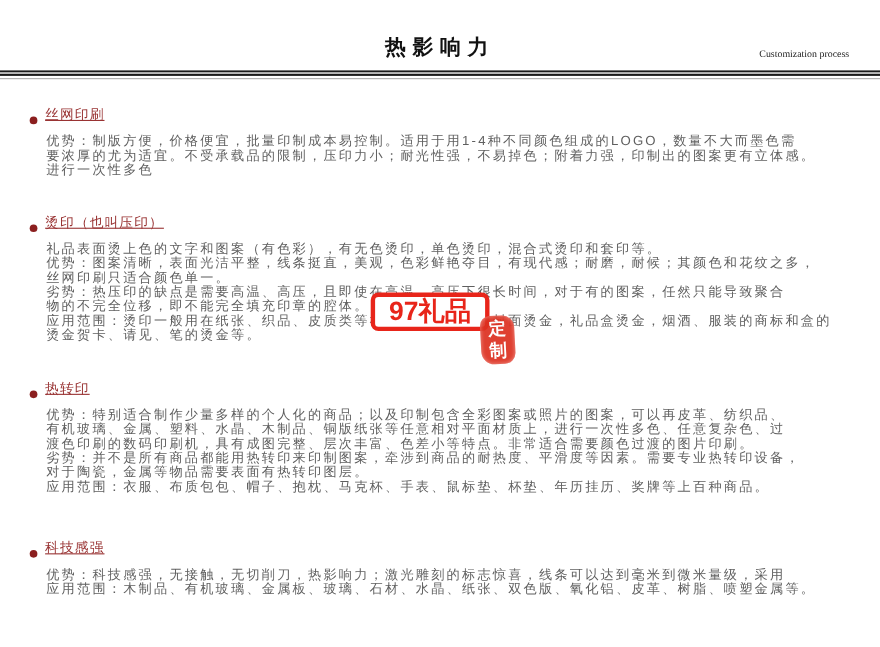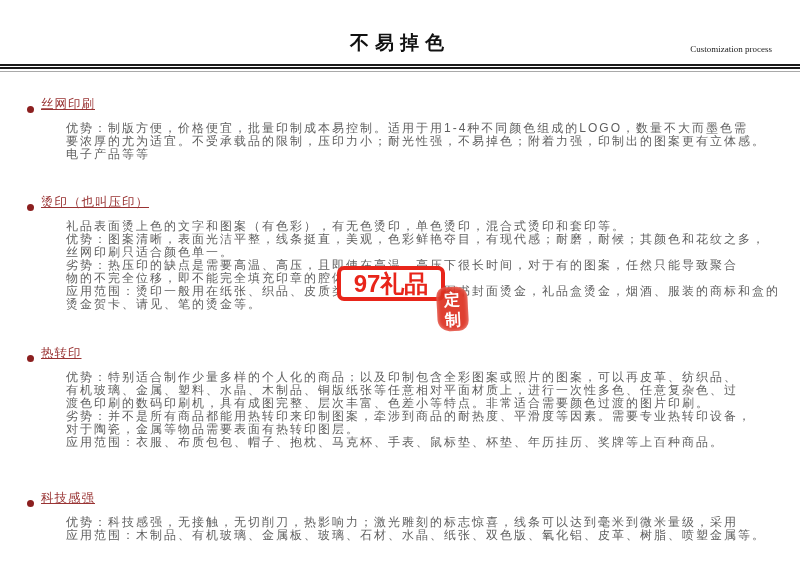--- a/index.html
+++ b/index.html
@@ -38,21 +38,21 @@
   .bullet{
     width:7px;height:7px;border-radius:50%;
     background:#8b1f1f;flex:0 0 auto;margin-right:7px;
   }
   .sec-title{
     font-size:12.5px;color:#993333;
     text-decoration:underline;
     letter-spacing:1px;
     white-space:nowrap;
   }
-  .sec-body{margin-left:66px;margin-top:9px;}
+  .sec-body{margin-left:42px;margin-top:9px;}
   .bline{
     font-size:12px;color:#5f5f5f;
     line-height:13px;height:13px;
     letter-spacing:2px;
     white-space:nowrap;overflow:hidden;
     width:740px;
   }
   
   .wm-badge{
     position:absolute;left:337px;top:266px;
@@ -78,42 +78,42 @@
     box-shadow:inset 0 0 4px rgba(255,230,225,0.55);
   }
   .wm-seal span{display:block;}
 </style>
 </head>
 <body>
 
 <div class="page">
 
   <div class="header">
-    <div class="header-title">不易掉色</div>
+    <div class="header-title">热影响力</div>
     <div class="header-sub">Customization process</div>
     <div class="rule">
       <div class="l1"></div>
         <div class="l2"></div>
         <div class="l3"></div>
         <div class="l4"></div>
         <div class="l5"></div>
     </div>
   </div>
 
   <div class="content">
 
     <div class="section sec-1">
       <div class="sec-head">
         <span class="bullet"></span>
         <span class="sec-title">丝网印刷</span>
       </div>
       <div class="sec-body">
         <div class="bline">优势：制版方便，价格便宜，批量印制成本易控制。适用于用1-4种不同颜色组成的LOGO，数量不大而墨色需</div>
         <div class="bline">要浓厚的尤为适宜。不受承载品的限制，压印力小；耐光性强，不易掉色；附着力强，印制出的图案更有立体感。</div>
-        <div class="bline">电子产品等等</div>
+        <div class="bline">进行一次性多色</div>
       </div>
     </div>
 
     <div class="section sec-2">
       <div class="sec-head">
         <span class="bullet"></span>
         <span class="sec-title">烫印（也叫压印）</span>
       </div>
       <div class="sec-body">
         <div class="bline">礼品表面烫上色的文字和图案（有色彩），有无色烫印，单色烫印，混合式烫印和套印等。</div>

